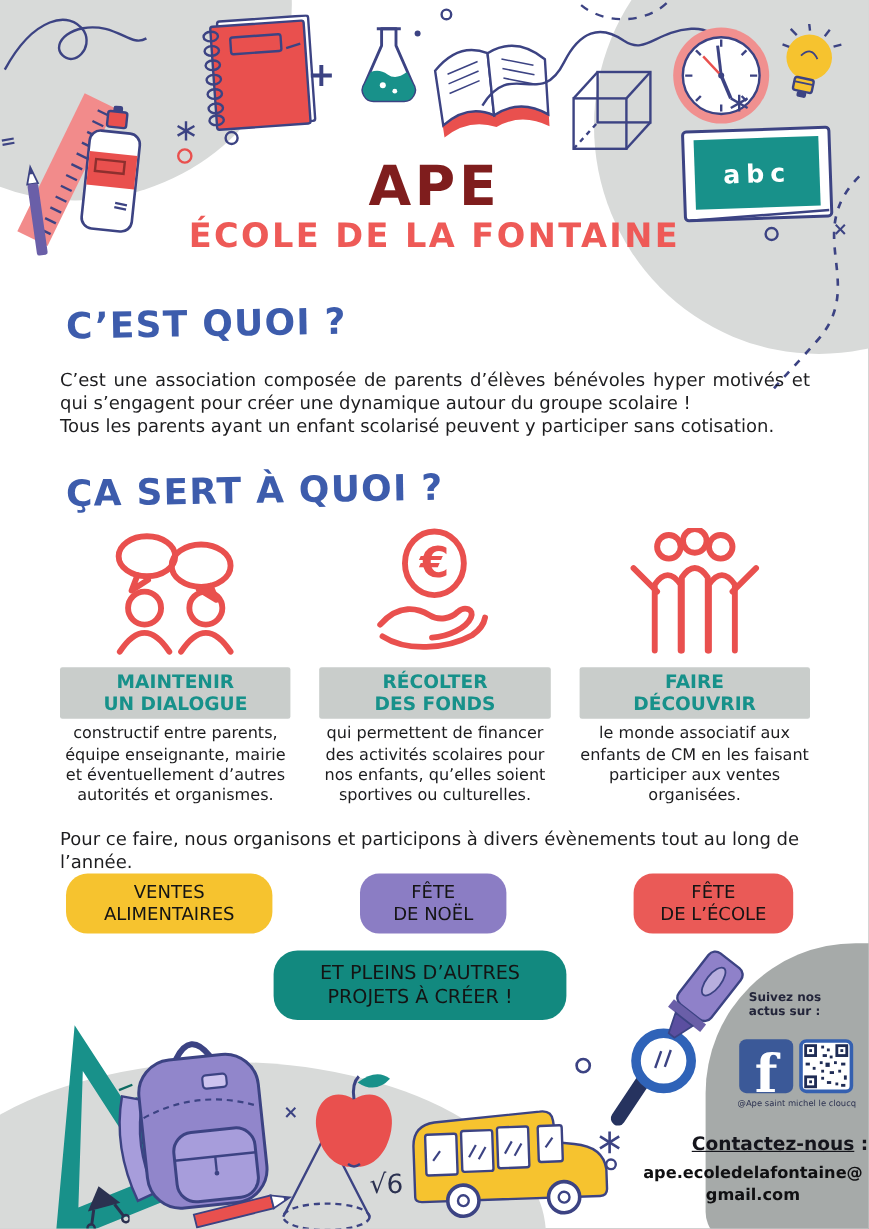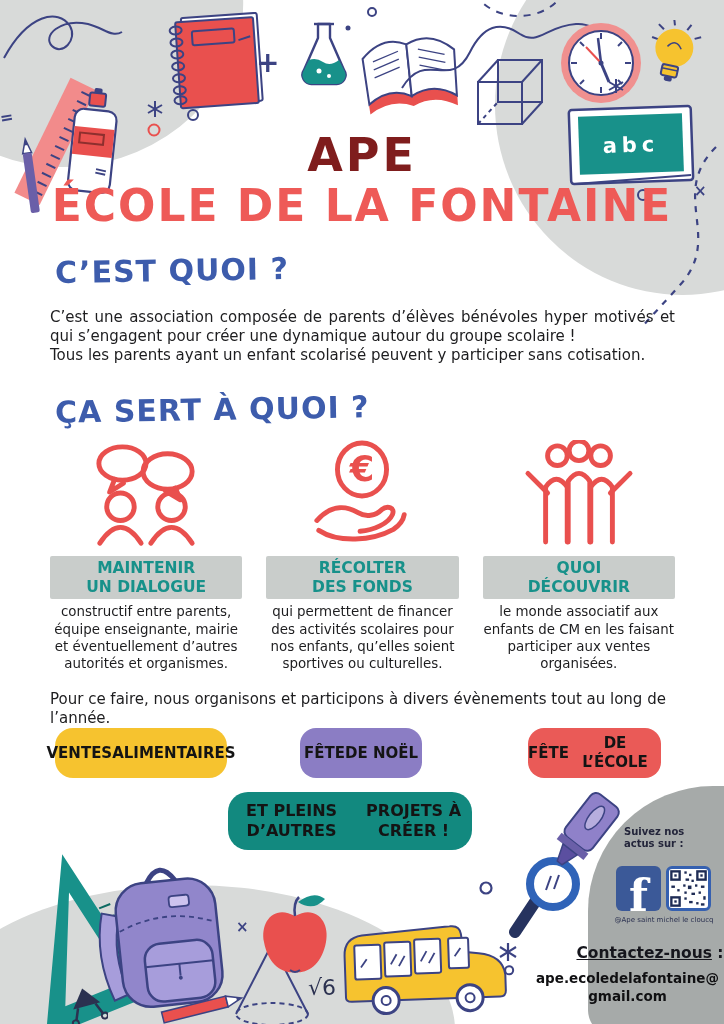--- a/index.html
+++ b/index.html
@@ -10,38 +10,38 @@
   .blob{border-radius:50%;background:#d8dad9;}
   .blob-tl{left:-95px;top:-135px;width:340px;height:300px;transform:rotate(-18deg);}
   .blob-tr{left:495px;top:-85px;width:375px;height:380px;}
   .blob-bl{left:-75px;top:885px;width:530px;height:290px;}
   .blob-br{left:588px;top:786px;width:150px;height:250px;background:#a6aaa9;
            border-top-left-radius:125px;border-bottom-left-radius:26px;}
   .doodle{pointer-events:none;}
   .mark{color:#3c4383;font-weight:bold;}
   
   .title1{left:0;top:128px;width:724px;text-align:center;color:#7f1d1d;font-size:46px;font-weight:800;letter-spacing:3px;}
-  .title2{left:0;top:180px;width:724px;text-align:center;color:#ee5a57;font-size:44px;font-weight:800;letter-spacing:2px;}
+  .title2{left:0;top:180px;width:724px;text-align:center;color:#ee5a57;font-size:28px;font-weight:800;letter-spacing:2px;}
   .h-blue{color:#3d5cac;font-size:30px;font-weight:800;letter-spacing:1px;transform:rotate(-1deg);}
   .h1{left:55px;top:253px;}
   .h2{left:55px;top:392px;}
   .body-text{font-size:15px;line-height:1.27;color:#1d1d1f;margin:0;}
   .p1{left:50px;top:308px;width:625px;text-align:justify;}
   .p2{left:50px;top:346px;width:625px;}
   
   .cols{left:50px;top:440px;width:625px;display:flex;gap:24px;}
   .col{flex:1;text-align:center;}
   .col-icon{height:108px;display:flex;align-items:flex-end;justify-content:center;}
   .col-title{margin-top:8px;background:#c9cdcb;color:#17918a;font-weight:800;font-size:15.5px;
              line-height:1.2;padding:3px 16px;border-radius:2px;}
   .col-desc{margin-top:4px;font-size:13.4px;line-height:1.3;color:#1d1d1f;}
   .events-intro{left:50px;top:690px;width:640px;}
   
-  .pill{display:flex;flex-direction:row;align-items:center;justify-content:center;
-        font-weight:700;color:#141414;text-align:center;line-height:1.25;}
+  .pill{display:flex;flex-direction:column;align-items:center;justify-content:center;
+        font-weight:400;color:#141414;text-align:center;line-height:1.25;}
   .pill-yellow{left:55px;top:728px;width:172px;height:50px;background:#f6c32f;border-radius:18px;font-size:15px;}
   .pill-purple{left:300px;top:728px;width:122px;height:50px;background:#8b7dc4;border-radius:16px;font-size:15px;}
   .pill-red{left:528px;top:728px;width:133px;height:50px;background:#ea5a57;border-radius:16px;font-size:15px;}
   .pill-teal{left:228px;top:792px;width:244px;height:58px;background:#12897f;border-radius:20px;font-size:16px;}
   
   .follow-head{left:624px;top:826px;width:100px;font-size:10px;font-weight:800;color:#23253a;line-height:1.22;}
   .fb{left:616px;top:866px;width:45px;height:45px;background:#3b5998;border-radius:6px;overflow:hidden;}
   .fb span{position:absolute;left:13px;top:4px;color:#fff;font-size:44px;font-weight:bold;font-family:"DejaVu Serif","Liberation Serif",serif;}
   .qr{left:666px;top:866px;width:45px;height:45px;background:#fff;border:3px solid #3560b0;border-radius:6px;box-sizing:border-box;}
   .fb-handle{left:612px;top:916px;width:104px;font-size:7px;color:#2b3150;text-align:center;}
@@ -280,21 +280,21 @@
             <circle cx="60" cy="11" r="10"></circle>
             <circle cx="82" cy="16" r="10"></circle>
           <path d="M26,104 V48 q11,-16 22,0 V104"></path>
           <path d="M49,104 V42 q11,-16 22,0 V104"></path>
           <path d="M72,104 V48 q11,-16 22,0 V104"></path>
           <path d="M28,54 L8,34"></path>
             <path d="M92,54 L112,34"></path>
         </svg>
       </div>
       <div class="col-title">
-        <span>QUOI</span><br>
+        <span>FAIRE</span><br>
         <span>DÉCOUVRIR</span>
       </div>
       <div class="col-desc">le monde associatif aux enfants de CM en les faisant participer aux ventes organisées.</div>
     </div>
   </div>
 
   <p class="abs body-text events-intro">Pour ce faire, nous organisons et participons à divers évènements tout au long de l’année.</p>
 
   <div class="abs pill pill-yellow">
     <span>VENTES</span>

